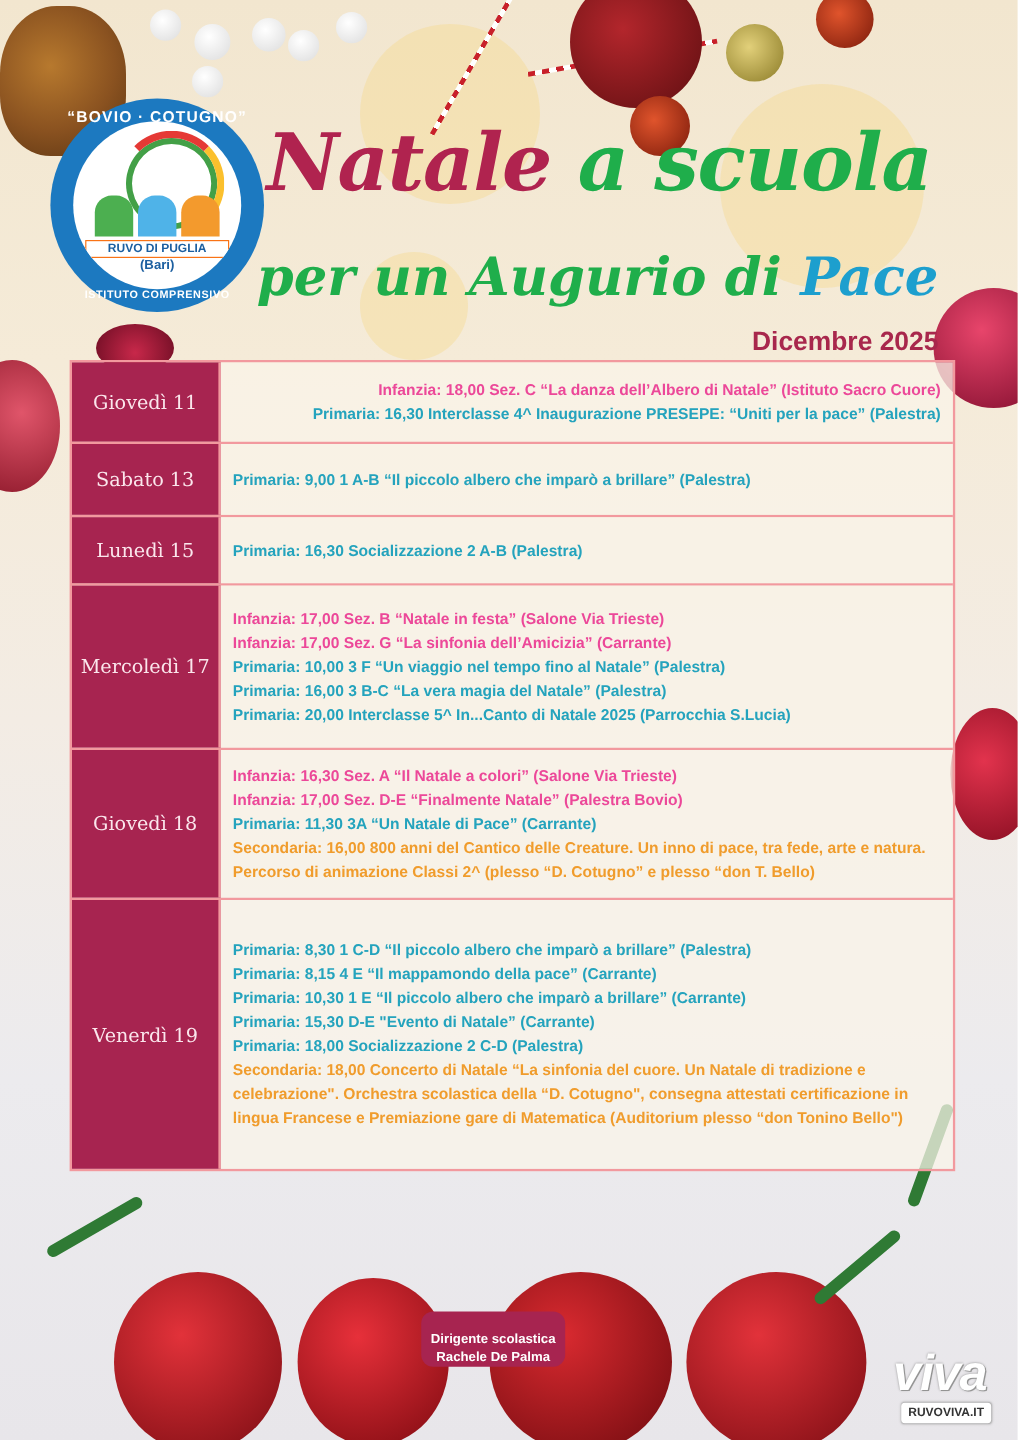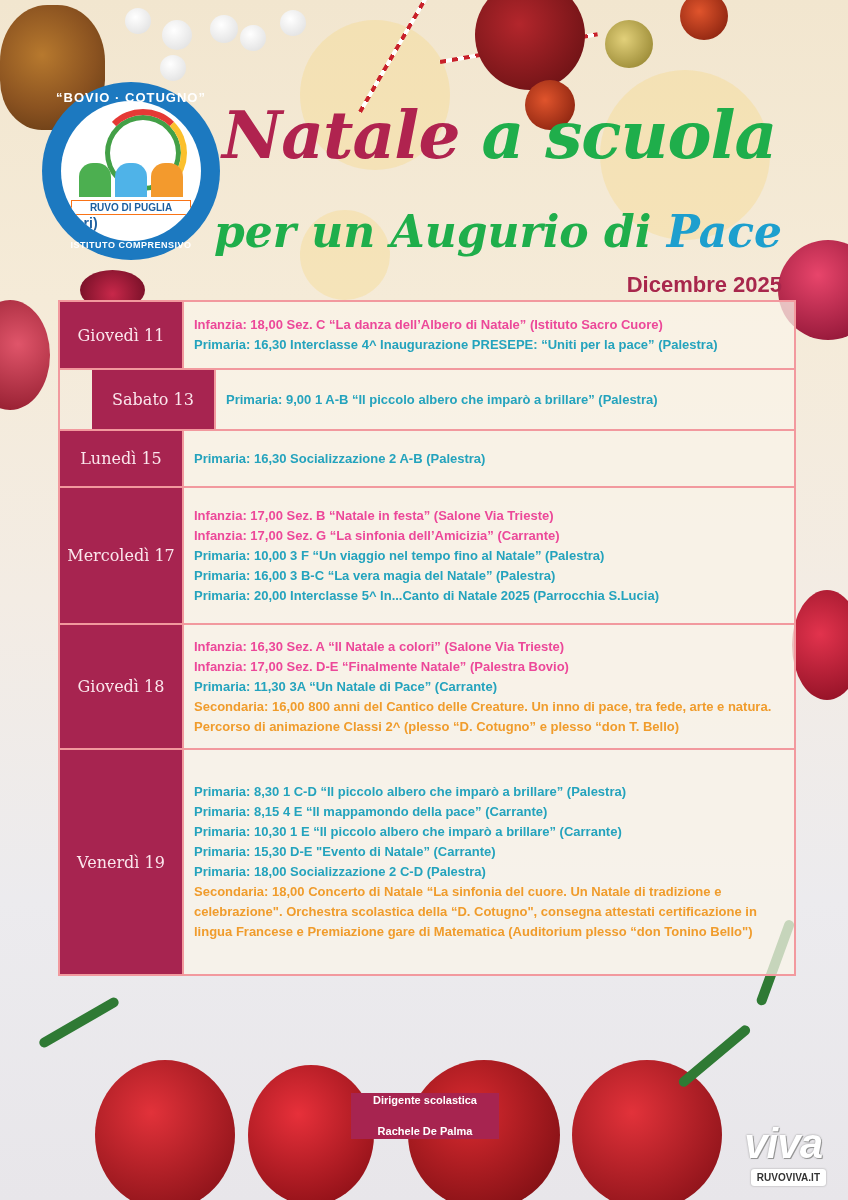--- a/index.html
+++ b/index.html
@@ -19,44 +19,44 @@
     background:#1c79c0; display:flex; align-items:center; justify-content:center; }
   .logo-inner { width:140px; height:140px; border-radius:50%; background:#fff; position:relative; overflow:hidden; }
   .logo .arc-top { position:absolute; top:8px; width:100%; text-align:center; color:#fff; font-weight:bold; font-size:13px; letter-spacing:1px; }
   .logo .arc-bottom { position:absolute; bottom:10px; width:100%; text-align:center; color:#fff; font-weight:bold; font-size:9px; letter-spacing:0.5px; }
   .rainbow { position:absolute; left:38px; top:8px; width:76px; height:76px; border-radius:50%;
     border:6px solid transparent; border-top-color:#e53935; border-right-color:#fbc02d; box-shadow: inset 0 0 0 5px #43a047; }
   .doors { position:absolute; left:18px; top:62px; width:104px; height:34px; display:flex; gap:4px; }
   .door { flex:1; border-radius:14px 14px 0 0; }
   .logo-ruvo { position:absolute; left:10px; right:10px; top:99px; background:#fff; border:1px solid #f97316; text-align:center;
     color:#1c5fa0; font-weight:bold; font-size:10px; padding:1px 0; }
-  .logo-bari { position:absolute; left:0; right:0; top:114px; text-align:left; color:#1c5fa0; font-weight:bold; font-size:14px; }
+  .logo-bari { position:absolute; left:0; right:0; top:114px; text-align:center; color:#1c5fa0; font-weight:bold; font-size:11px; }
 
   .title1 { position:absolute; left:222px; top:96px; font-family:"DejaVu Serif", serif; font-style:italic; font-weight:bold; font-size:66px; letter-spacing:-1px; white-space:nowrap; }
   .title1 .natale { color:#b0234f; }
   .title1 .scuola { color:#1fae4b; }
   .title2 { position:absolute; left:214px; top:206px; font-family:"DejaVu Serif", serif; font-style:italic; font-weight:bold; font-size:44px; white-space:nowrap; }
   .title2 .green { color:#1fae4b; }
   .title2 .pace { color:#1d9fce; }
   .month { position:absolute; right:66px; top:272px; color:#a8274c; font-weight:bold; font-size:22px; }
 
   .schedule { position:absolute; left:58px; top:300px; width:734px; border:2px solid #f2999e; border-collapse:collapse; }
   .row { display:flex; border-top:2px solid #f2999e; }
-  .row:first-child { border-top:none; }
+  .row:first-child { border-top:none;text-align:right; }
   .day { width:122px; flex:none; background:#a72450; color:#fbe6ec; display:flex; align-items:center; justify-content:center;
     font-family:"DejaVu Serif", serif; font-size:16px; border-right:2px solid #f2999e; }
   .events { flex:1; padding:0 10px; display:flex; flex-direction:column; justify-content:center;
     background:rgba(250,244,232,0.75); }
   .ev { font-weight:bold; font-size:13px; line-height:20px; white-space:normal; }
   .c-inf { color:#ec4899; }
   .c-pri { color:#24a3bd; }
   .c-sec { color:#f09c2c; }
 
-  .signature { position:absolute; left:351px; top:1093px; width:148px; height:46px; background:#a72450; color:#fff;
-    font-size:11px; font-weight:bold; text-align:center; display:flex; flex-direction:column; justify-content:space-between; line-height:15px; }
+  .signature { position:absolute; left:351px; top:1093px; width:120px; height:46px; background:#a72450; color:#fff;
+    font-size:11px; font-weight:bold; text-align:center; display:flex; flex-direction:column; justify-content:flex-end; line-height:15px;border-radius:10px; }
   .viva { position:absolute; right:26px; top:1120px; color:#fff; font-weight:bold; font-size:42px; font-style:italic;
     text-shadow:0 0 2px #888, 1px 1px 0 #999; letter-spacing:-1px; }
   .ruvoviva { position:absolute; right:22px; top:1169px; background:#fff; color:#333; border-radius:3px; font-weight:bold; font-size:10px; padding:3px 6px; box-shadow:0 0 2px #999; }
   .leaf { position:absolute; width:90px; height:10px; background:#2f7a34; border-radius:5px; transform-origin:left center; }
 </style>
 </head>
 <body>
 
 <div class="bokeh" style="left:300px;top:20px;width:150px;height:150px;"></div>
 <div class="bokeh" style="left:600px;top:70px;width:170px;height:170px;"></div>
@@ -110,21 +110,21 @@
 <div class="month">Dicembre 2025</div>
 
 <div class="schedule" id="schedule">
     <div class="row" style="height: 66px;">
       <div class="day">Giovedì 11</div>
       <div class="events">
         <div class="ev c-inf">Infanzia: 18,00 Sez. C “La danza dell’Albero di Natale” (Istituto Sacro Cuore)</div>
         <div class="ev c-pri">Primaria: 16,30 Interclasse 4^ Inaugurazione PRESEPE: “Uniti per la pace” (Palestra)</div>
       </div>
     </div>
-    <div class="row" style="height: 59px; padding-left: 32px;">
+    <div class="row" style="height: 59px;">
       <div class="day">Sabato 13</div>
       <div class="events">
         <div class="ev c-pri">Primaria: 9,00 1 A-B “Il piccolo albero che imparò a brillare” (Palestra)</div>
       </div>
     </div>
     <div class="row" style="height: 55px;">
       <div class="day">Lunedì 15</div>
       <div class="events">
         <div class="ev c-pri">Primaria: 16,30 Socializzazione 2 A-B (Palestra)</div>
       </div>

